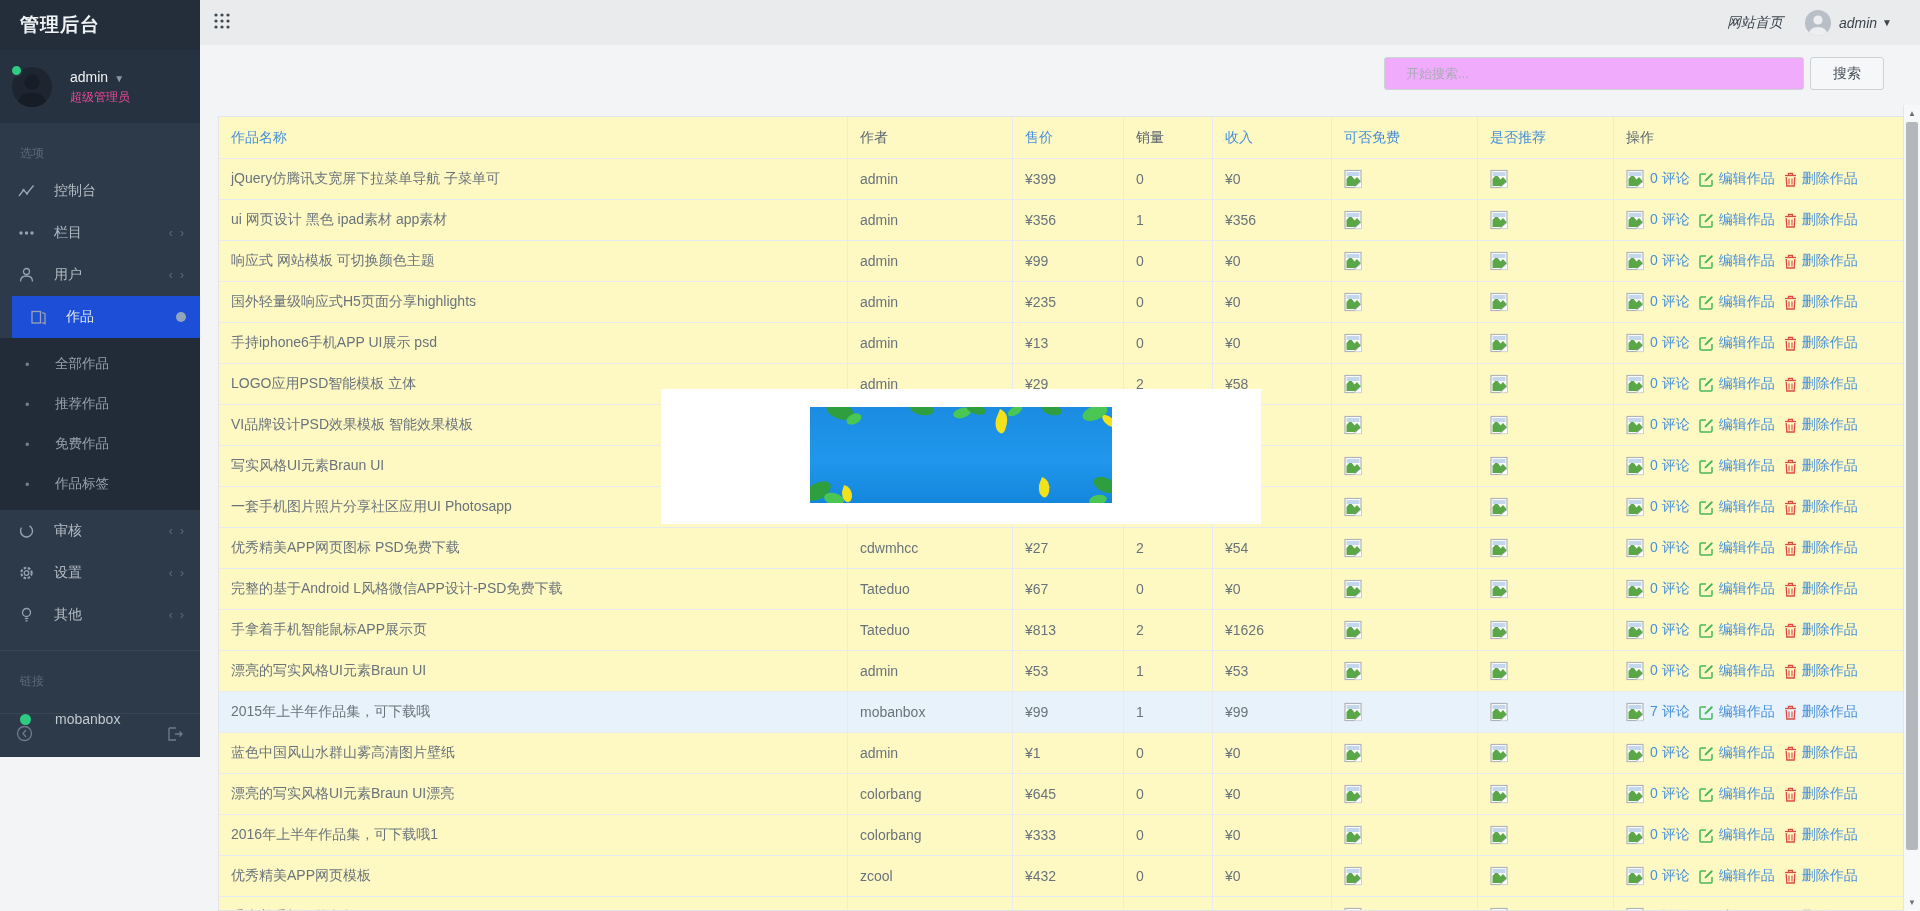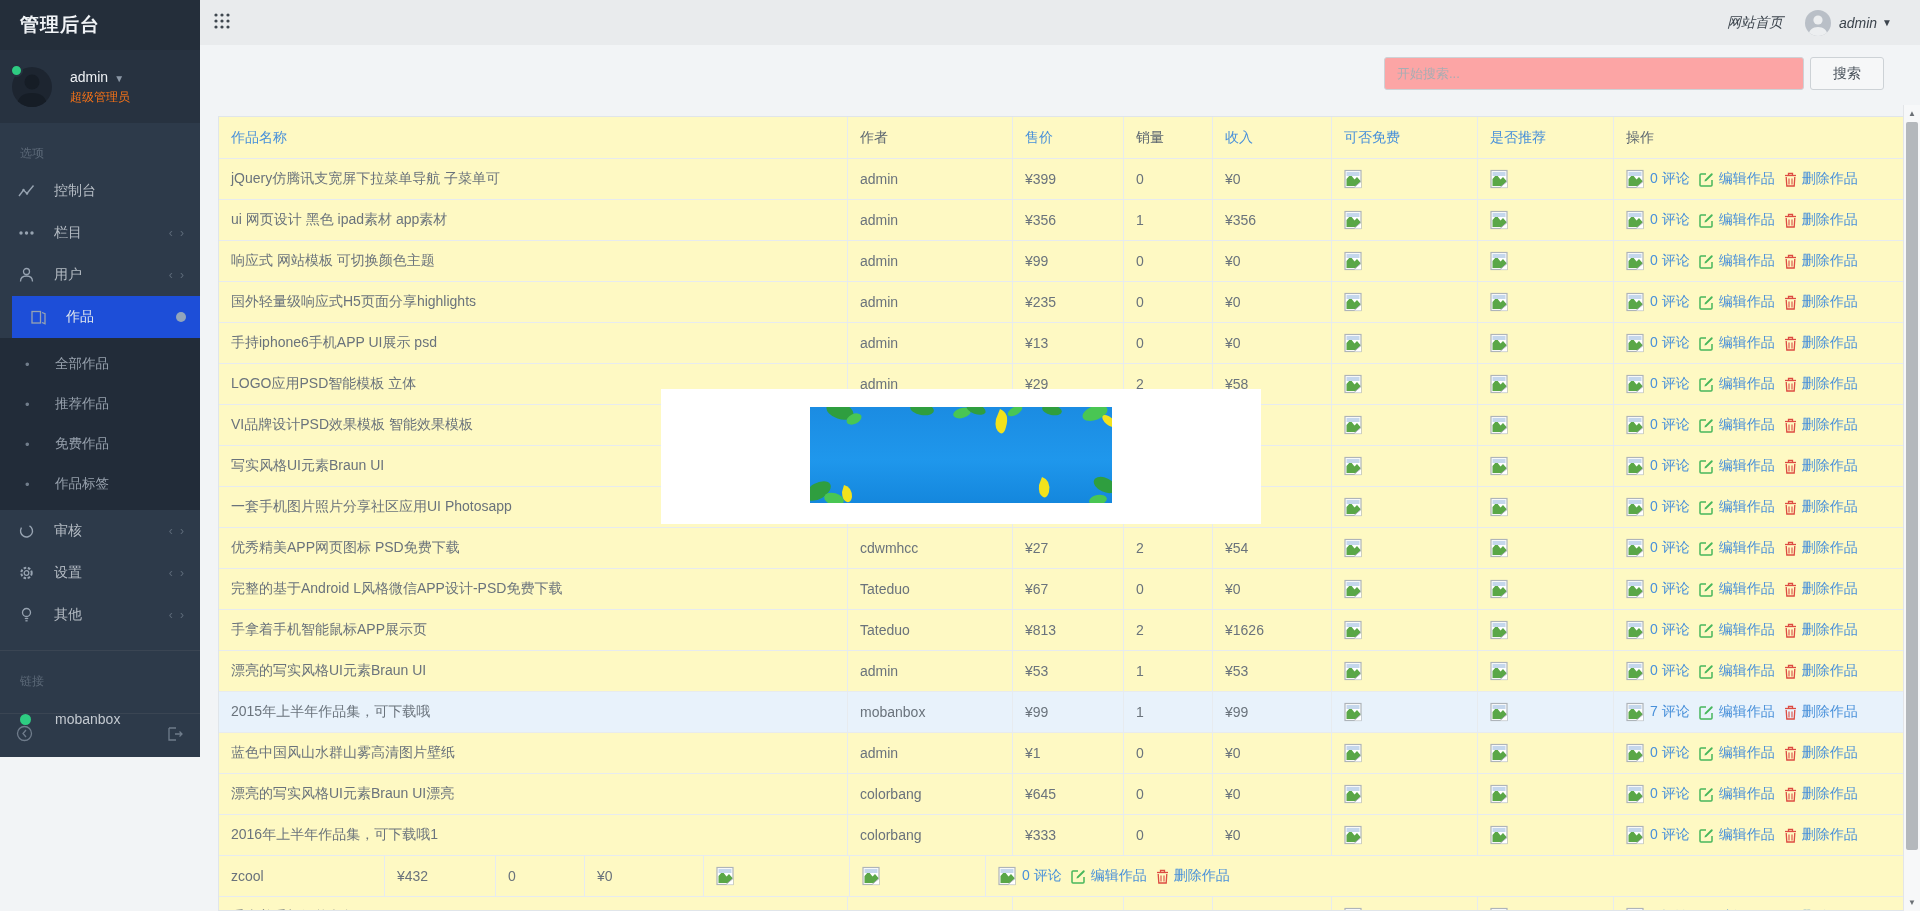--- a/index.html
+++ b/index.html
@@ -8,21 +8,21 @@
   #sidebar{position:absolute;left:0;top:0;width:200px;height:757px;background:#2d3a4a;z-index:5;}
   #sb-header{height:50px;background:#242e3a;display:flex;align-items:center;padding-left:20px;}
   #sb-header .title{color:#f0f3f6;font-size:19px;font-weight:bold;letter-spacing:1px;}
   #profile{height:73px;background:#273240;position:relative;display:flex;align-items:center;padding-left:12px;}
   #profile .avatar{width:40px;height:40px;border-radius:50%;background:#1d2530;position:relative;overflow:hidden;flex:0 0 auto;}
   #profile .avatar svg{position:absolute;left:0;top:0;}
   #profile .status-dot{position:absolute;left:10px;top:14px;width:9px;height:9px;border-radius:50%;background:#2ecc82;border:2px solid #273240;z-index:2;}
   #profile .pinfo{margin-left:18px;}
   #profile .pname{color:#eef1f4;font-size:14px;font-weight:normal;}
   #profile .pname .caret{color:#8b97a5;font-size:10px;margin-left:6px;}
-  #profile .prole{color:#f97316;font-size:12px;margin-top:3px;}
+  #profile .prole{color:#ec4899;font-size:12px;margin-top:3px;}
   .sb-section{color:#5b6877;font-size:12px;padding:22px 0 8px 20px;}
   .sb-item{height:42px;display:flex;align-items:center;padding:0 14px 0 18px;cursor:pointer;position:relative;}
   .sb-item .ico{width:20px;height:16px;flex:0 0 auto;display:flex;align-items:center;}
   .sb-item .lbl{color:#b5bcc4;font-size:14px;margin-left:16px;flex:1 1 auto;}
   .sb-item .chev{color:#5d6a79;font-size:12px;letter-spacing:2px;}
   .sb-item.active{background:#1d4ed8;margin-left:12px;}
   .sb-item.active .lbl{color:#e2e8ee;}
   .sb-item .adot{width:10px;height:10px;border-radius:50%;background:#93a5bb;}
   #submenu{background:#222c39;padding:6px 0;}
   .sb-sub{height:40px;display:flex;align-items:center;padding-left:25px;cursor:pointer;}
@@ -36,21 +36,21 @@
   
   #topbar{position:absolute;left:200px;top:0;width:1720px;height:45px;background:#e9ebed;display:flex;align-items:center;font-style:italic;}
   #grid-icon{margin-left:13px;cursor:pointer;}
   #topbar .spacer{flex:1;}
   #home-link{color:#3c444d;font-size:14px;cursor:pointer;}
   #tb-user{display:flex;align-items:center;margin:0 28px 0 22px;cursor:pointer;}
   #tb-avatar{width:26px;height:26px;border-radius:50%;background:#b9bfc7;overflow:hidden;position:relative;}
   #tb-username{color:#3c444d;font-size:14px;margin-left:8px;}
   #tb-caret{color:#3c444d;font-size:10px;margin-left:5px;}
   
-  #search-input{position:absolute;left:1384px;top:57px;width:420px;height:33px;box-sizing:border-box;border:1px solid #cdd2d6;border-radius:3px;background:#fca5a5;padding:0 12px;font-size:13px;color:#4a525a;font-family:inherit;outline:none;}
+  #search-input{position:absolute;left:1384px;top:57px;width:420px;height:33px;box-sizing:border-box;border:1px solid #cdd2d6;border-radius:3px;background:#f0abfc;padding:0 21px;font-size:13px;color:#4a525a;font-family:inherit;outline:none;}
   #search-input::placeholder{color:#a7adb3;}
   #search-btn{position:absolute;left:1810px;top:57px;width:74px;height:33px;box-sizing:border-box;border:1px solid #cdd2d6;border-radius:3px;background:#f6f7f8;font-size:14px;color:#49525b;font-family:inherit;cursor:pointer;}
   
   #table{position:absolute;left:218px;top:116px;width:1884px;height:795px;background:#fef9c3;border:1px solid #e0e5ea;box-sizing:border-box;overflow:hidden;}
   .tr{display:flex;height:41px;border-top:1px solid #e7ebef;box-sizing:border-box;}
   .tr.head{border-top:none;}
   .tr.hl{background:#e8f2fb;}
   .td{box-sizing:border-box;padding:0 12px;display:flex;align-items:center;font-size:14px;color:#6a737c;overflow:hidden;white-space:nowrap;border-left:1px solid #e7ebef;}
   .td:first-child{border-left:none;}
   .c0{width:628px;}.c1{width:165px;}.c2{width:111px;}.c3{width:89px;}.c4{width:119px;}.c5{width:146px;}.c6{width:136px;}.c7{flex:1;}
@@ -1231,20 +1231,21 @@
             <path d="M4.5,3 v-1.5 h4 V3" fill="none" stroke="#dd4b42" stroke-width="1.3"></path>
             <path d="M2.2,5 l0.6,9 h7.4 l0.6,-9" fill="none" stroke="#dd4b42" stroke-width="1.3"></path>
             <line x1="5" y1="6.5" x2="5" y2="12.5" stroke="#dd4b42" stroke-width="1.1"></line>
             <line x1="8" y1="6.5" x2="8" y2="12.5" stroke="#dd4b42" stroke-width="1.1"></line>
           </svg>
         </span>
         <a>删除作品</a>
       </div>
     </div>
     <div class="tr">
+      <div class="td c0">优秀精美APP网页模板</div>
       <div class="td c1">zcool</div>
       <div class="td c2">¥432</div>
       <div class="td c3">0</div>
       <div class="td c4">¥0</div>
       <div class="td c5">
         <span class="bimg">
           <svg width="19" height="20" viewBox="0 0 19 20">
             <rect x="1" y="1.5" width="16" height="17" fill="#ffffff" stroke="#aeb4ba" stroke-width="1.2"></rect>
             <path d="M2.5,10 l4,-4.5 4,5 2.5,-2.5 3.5,4 v5 h-14 z" fill="#5aa747"></path>
             <path d="M2.5,3 h13 v4 h-13 z" fill="#c5d7ec"></path>

